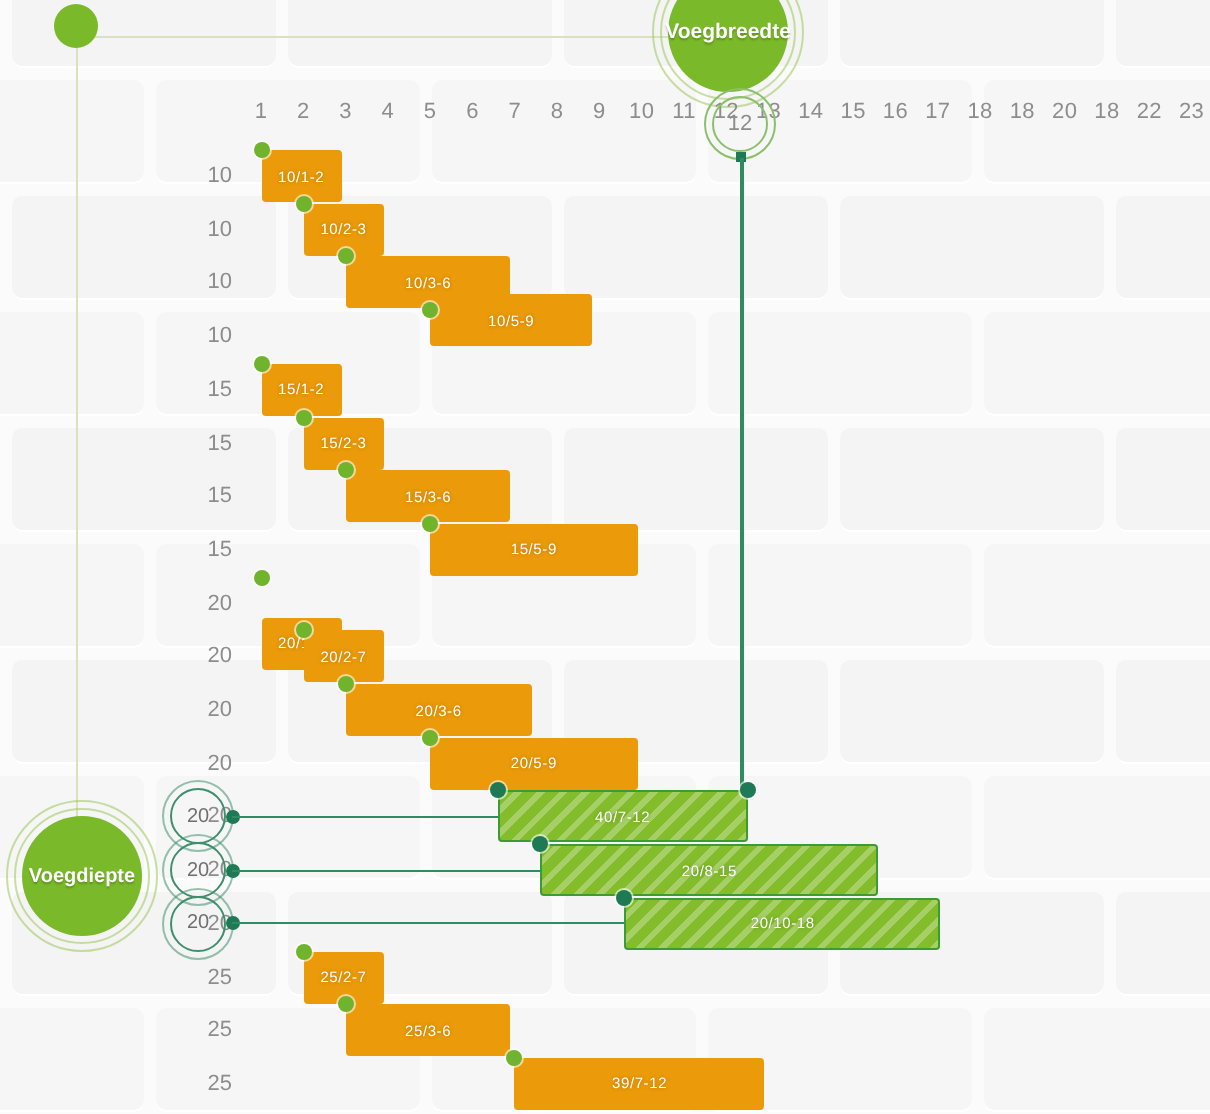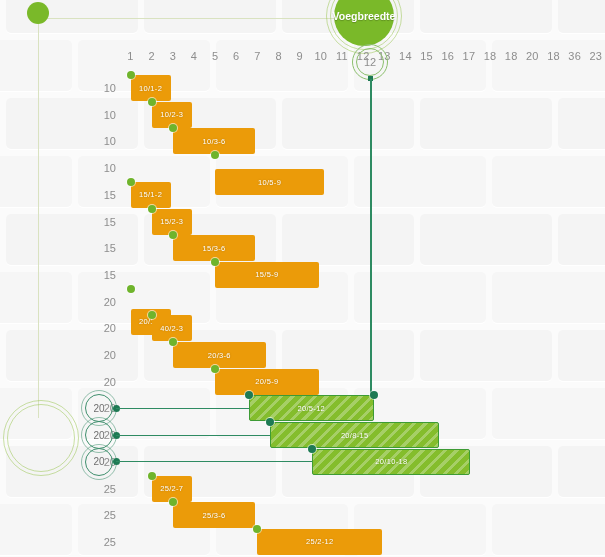--- a/index.html
+++ b/index.html
@@ -205,55 +205,56 @@
       <div class="tick" style="left:363.15px;">12</div>
       <div class="tick" style="left:384.29999999999995px;">13</div>
       <div class="tick" style="left:405.45px;">14</div>
       <div class="tick" style="left:426.59999999999997px;">15</div>
       <div class="tick" style="left:447.75px;">16</div>
       <div class="tick" style="left:468.9px;">17</div>
       <div class="tick" style="left:490.04999999999995px;">18</div>
       <div class="tick" style="left:511.2px;">18</div>
       <div class="tick" style="left:532.3499999999999px;">20</div>
       <div class="tick" style="left:553.5px;">18</div>
-      <div class="tick" style="left:574.65px;">36</div>
+      <div class="tick" style="left:574.65px;">22</div>
       <div class="tick" style="left:595.8px;">23</div>
     </div>
 
   <div class="axis-sel" style="left:352px; top:44px; width:36px; height:36px;">
     <div class="ring-out" style="left:0;top:0;width:36px;height:36px;"></div>
     <div class="ring-in" style="left:4px;top:4px;width:28px;height:28px;"></div>
     <div class="val">12</div>
   </div>
   <div class="sq-dot" style="left:370px; top:76px;"></div>
   <div class="tealline teal-v" style="left:370px; top:79px; height:325px;"></div>
 
   <div style="position:absolute; left:3px; top:400px; width:76px; height:76px;">
     <div class="node-ring" style="left:0; top:0; width:76px; height:76px;"></div>
     <div class="node-ring" style="left:4px; top:4px; width:68px; height:68px;"></div>
+    <div class="node" style="left:8px; top:8px; width:60px; height:60px; font-size:10px;">Voegdiepte</div>
   </div>
 
   <div id="rowsLayer">
       <div class="rowlabel" style="left:86px; top:82px;">10</div>
       <div class="bar orange" style="left:130.5px; top:75px; width:40.185px;">
         <span>10/1-2</span>
       </div>
       <div class="bar-dot" style="left:130.5px; top:75px;"></div>
       <div class="rowlabel" style="left:86px; top:108.7px;">10</div>
       <div class="bar orange" style="left:151.65px; top:101.7px; width:40.184999999999974px;">
         <span>10/2-3</span>
       </div>
       <div class="bar-dot" style="left:151.65px; top:101.7px;"></div>
       <div class="rowlabel" style="left:86px; top:135.4px;">10</div>
       <div class="bar orange" style="left:172.8px; top:128.4px; width:82.48499999999999px;">
         <span>10/3-6</span>
       </div>
       <div class="bar-dot" style="left:172.8px; top:128.4px;"></div>
       <div class="rowlabel" style="left:86px; top:162.1px;">10</div>
-      <div class="bar orange" style="left:215.1px; top:169px; width:109px;">
+      <div class="bar orange" style="left:215.1px; top:147px; width:81px;">
         <span>10/5-9</span>
       </div>
       <div class="bar-dot" style="left:215.1px; top:155.1px;"></div>
       <div class="rowlabel" style="left:86px; top:188.8px;">15</div>
       <div class="bar orange" style="left:130.5px; top:181.8px; width:40.185px;">
         <span>15/1-2</span>
       </div>
       <div class="bar-dot" style="left:130.5px; top:181.8px;"></div>
       <div class="rowlabel" style="left:86px; top:215.5px;">15</div>
       <div class="bar orange" style="left:151.65px; top:208.5px; width:40.184999999999974px;">
@@ -270,36 +271,36 @@
         <span>15/5-9</span>
       </div>
       <div class="bar-dot" style="left:215.1px; top:261.9px;"></div>
       <div class="rowlabel" style="left:86px; top:295.6px;">20</div>
       <div class="bar orange" style="left:130.5px; top:288.6px; width:40.185px;margin-top:20px;">
         <span>20/1-2</span>
       </div>
       <div class="bar-dot" style="left:130.5px; top:288.6px;"></div>
       <div class="rowlabel" style="left:86px; top:322.29999999999995px;">20</div>
       <div class="bar orange" style="left:151.65px; top:315.29999999999995px; width:40.184999999999974px;">
-        <span>40/2-3</span>
+        <span>20/2-7</span>
       </div>
       <div class="bar-dot" style="left:151.65px; top:315.29999999999995px;"></div>
       <div class="rowlabel" style="left:86px; top:349px;">20</div>
       <div class="bar orange" style="left:172.8px; top:342px; width:93px;">
         <span>20/3-6</span>
       </div>
       <div class="bar-dot" style="left:172.8px; top:342px;"></div>
       <div class="rowlabel" style="left:86px; top:375.7px;">20</div>
       <div class="bar orange" style="left:215.1px; top:368.7px; width:103.63500000000002px;">
         <span>20/5-9</span>
       </div>
       <div class="bar-dot" style="left:215.1px; top:368.7px;"></div>
       <div class="rowlabel" style="left:86px; top:402.4px;">20</div>
       <div class="bar green" style="left:248.94px; top:395.4px; width:124.78500000000003px;">
-        <span>20/5-12</span>
+        <span>40/7-12</span>
       </div>
       <div class="bar-dot dark" style="left:248.94px; top:395.4px;"></div>
       <div class="bar-dot dark" style="left:373.725px; top:395.4px;"></div>
       <div class="rowlabel" style="left:86px; top:429.09999999999997px;">20</div>
       <div class="bar green" style="left:270.09px; top:422.09999999999997px; width:169.2px;">
         <span>20/8-15</span>
       </div>
       <div class="bar-dot dark" style="left:270.09px; top:422.09999999999997px;"></div>
       <div class="rowlabel" style="left:86px; top:455.8px;">20</div>
       <div class="bar green" style="left:312.39px; top:448.8px; width:158px;">
@@ -311,21 +312,21 @@
         <span>25/2-7</span>
       </div>
       <div class="bar-dot" style="left:151.65px; top:475.5px;"></div>
       <div class="rowlabel" style="left:86px; top:509.2px;">25</div>
       <div class="bar orange" style="left:172.8px; top:502.2px; width:82.48499999999999px;">
         <span>25/3-6</span>
       </div>
       <div class="bar-dot" style="left:172.8px; top:502.2px;"></div>
       <div class="rowlabel" style="left:86px; top:535.9px;">25</div>
       <div class="bar orange" style="left:257.4px; top:528.9px; width:124.78500000000003px;">
-        <span>25/2-12</span>
+        <span>39/7-12</span>
       </div>
       <div class="bar-dot" style="left:257.4px; top:528.9px;"></div>
     </div>
 
   <div id="selLayer">
       <div class="sel" style="left:81px; top:390.4px; width:36px; height:36px;">
         <div class="ring-out" style="left:0;top:0;width:36px;height:36px;"></div>
         <div class="ring-in" style="left:4px;top:4px;width:28px;height:28px;"></div>
         <div class="val">20</div>
       </div>

